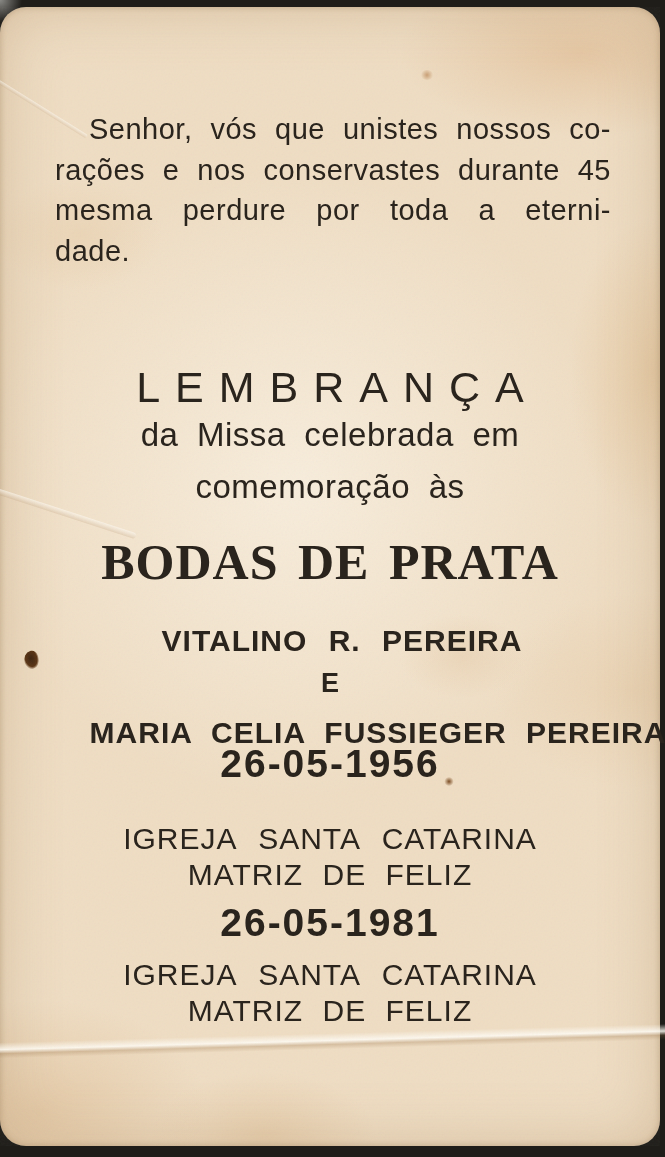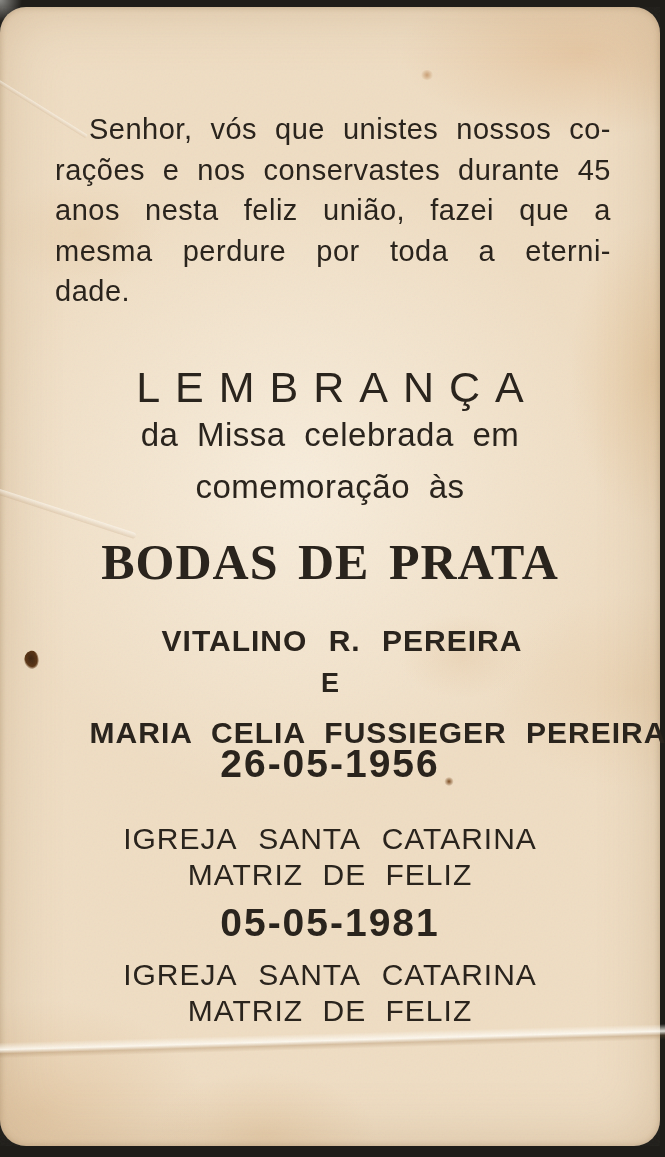--- a/index.html
+++ b/index.html
@@ -106,37 +106,36 @@
           <feTurbulence type="fractalNoise" baseFrequency="0.55" numOctaves="2"></feTurbulence>
         </filter>
       <rect width="660" height="1139" filter="url(#n)"></rect>
     </svg>
 
     <div class="text-layer">
 
       <div class="prayer">
         <div class="pline first">Senhor, vós que unistes nossos co-</div>
         <div class="pline">rações e nos conservastes durante 45</div>
-        <div class="pline">anos nesta feliz união, fazei que a</div>
         <div class="pline">mesma perdure por toda a eterni-</div>
         <div class="pline last">dade.</div>
       </div>
 
       <div class="cline lembranca">LEMBRANÇA</div>
       <div class="cline missa">da Missa celebrada em</div>
       <div class="cline comemoracao">comemoração às</div>
       <div class="cline bodas">BODAS DE PRATA</div>
 
       <div class="cline name1">VITALINO R. PEREIRA</div>
       <div class="cline conj">E</div>
       <div class="cline name2">MARIA CELIA FUSSIEGER PEREIRA</div>
 
       <div class="cline date date1">26-05-1956</div>
       <div class="cline church church1">IGREJA SANTA CATARINA</div>
       <div class="cline parish parish1">MATRIZ DE FELIZ</div>
 
-      <div class="cline date date2">05-05-1981</div>
+      <div class="cline date date2">26-05-1981</div>
       <div class="cline church church2">IGREJA SANTA CATARINA</div>
       <div class="cline parish parish2">MATRIZ DE FELIZ</div>
 
     </div>
   </div>
 </div>
 
 </body></html>

